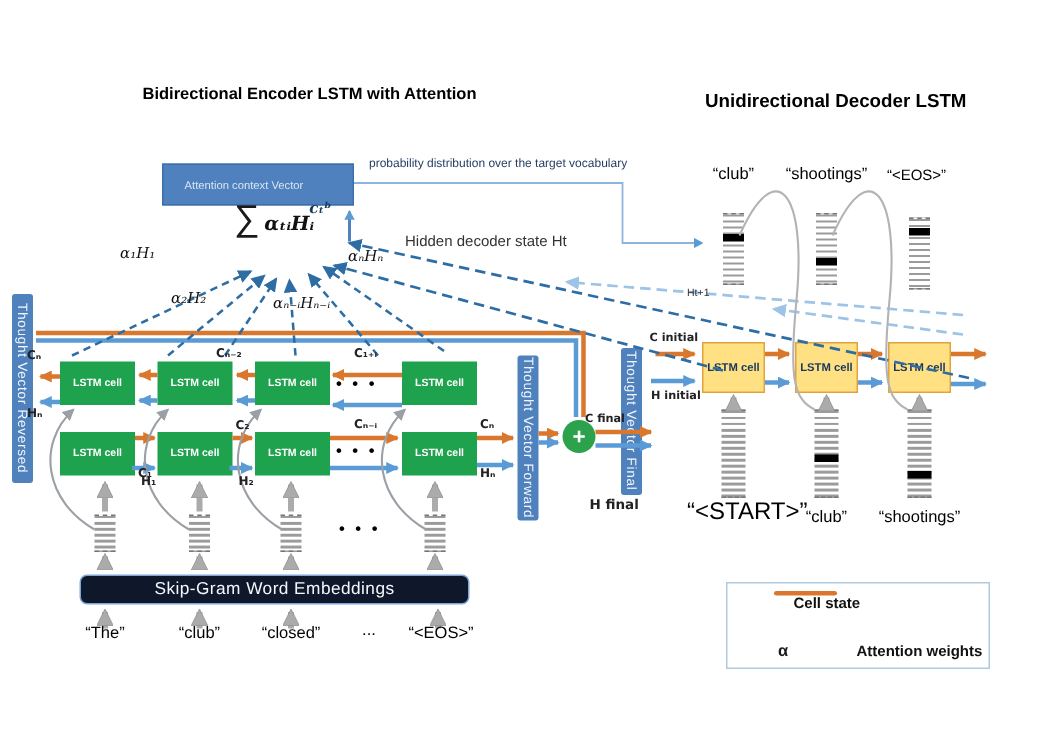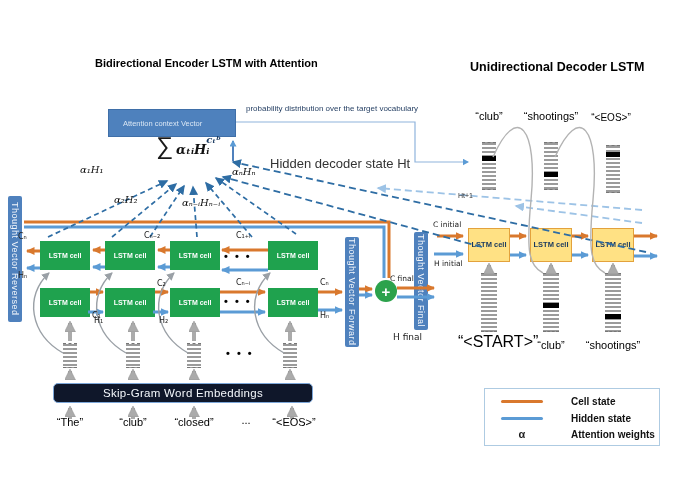--- a/index.html
+++ b/index.html
@@ -17,21 +17,21 @@
          align-items:center;justify-content:center;}
   .ycell{background:#ffe184;border:1.2px solid #e3a23c;color:#17375e;font-size:7.5px;font-weight:bold;
          display:flex;align-items:center;justify-content:center;text-align:center;line-height:1.3;padding:2px;box-sizing:border-box;}
   .plus{background:#2ca24c;color:#fff;border-radius:50%;font-size:15px;font-weight:bold;
         display:flex;align-items:center;justify-content:center;}
   .sgbar{background:#0f172a;border:1px solid #7da7d9;border-radius:5px;color:#f4f8fc;
          font-size:11.5px;display:flex;align-items:center;justify-content:center;letter-spacing:.3px;}
   .vec{background:repeating-linear-gradient(to bottom,#9b9b9b 0px,#9b9b9b 1.6px,#ffffff 1.6px,#ffffff 4px);
        border-top:1px dashed #777;border-bottom:1px dashed #777;}
   .vec .blk{position:absolute;left:0;right:0;height:5px;background:#000;}
-  .lbl{font-size:8px;font-weight:400;color:#222;font-family:"DejaVu Sans",sans-serif;white-space:nowrap;}
+  .lbl{font-size:8px;font-weight:700;color:#222;font-family:"DejaVu Sans",sans-serif;white-space:nowrap;}
   .math{font-family:"DejaVu Serif",serif;font-style:italic;color:#111;white-space:nowrap;}
   .word{font-size:11px;color:#000;text-align:center;white-space:nowrap;}
   .dots{font-size:11px;font-weight:bold;letter-spacing:2px;color:#000;white-space:nowrap;}
   .attnbox{background:#4e81bd;border:1px solid #3f6fa8;display:flex;align-items:center;justify-content:center;gap:4px;}
   .attnbox .al{font-size:7.5px;color:#d9e6f4;}
   .attnbox .af{font-size:10px;font-weight:bold;}
   .legend{border:1px solid #aecbe2;background:#fff;}
   .lrow{position:absolute;display:flex;align-items:center;height:14px;}
   .lswatch{width:42px;height:3px;border-radius:2px;}
   .llabel{font-size:10px;font-weight:bold;color:#111;margin-left:28px;}
@@ -219,21 +219,21 @@
     <div class="abs" style="left:156px;top:134px;display:flex;align-items:flex-start;gap:3px;">
       <span style="font-size:24px;line-height:1;">∑</span>
       <span class="math" style="font-size:13px;font-weight:bold;margin-top:8px;">αₜᵢHᵢ</span>
     </div>
 
     <div class="abs math" style="left:80px;top:164px;font-size:10px;font-style:italic;">α₁H₁</div>
     <div class="abs math" style="left:114px;top:194px;font-size:10px;">α₂H₂</div>
     <div class="abs math" style="left:182px;top:197px;font-size:10px;">αₙ₋ᵢHₙ₋ᵢ</div>
     <div class="abs math" style="left:232px;top:166px;font-size:10px;">αₙHₙ</div>
 
-    <div class="abs" style="left:270px;top:156px;font-size:13px;color:#333;text-align:right;">Hidden decoder state Ht</div>
+    <div class="abs" style="left:270px;top:156px;font-size:10px;color:#333;text-align:right;">Hidden decoder state Ht</div>
     <div class="abs" style="left:458px;top:192px;font-size:7px;color:#333;">Ht+1</div>
 
     <div class="abs lbl" style="left:18px;top:232px;">Cₙ</div>
     <div class="abs lbl" style="left:18px;top:271px;">Hₙ</div>
     <div class="abs lbl" style="left:144px;top:231px;">Cₙ₋₂</div>
     <div class="abs lbl" style="left:236px;top:231px;">C₁₊ᵢ</div>
     <div class="abs lbl" style="left:92px;top:279px;margin-top:32px;">C₁</div>
     <div class="abs lbl" style="left:157px;top:279px;">C₂</div>
     <div class="abs lbl" style="left:236px;top:278px;">Cₙ₋ᵢ</div>
     <div class="abs lbl" style="left:320px;top:278px;">Cₙ</div>
@@ -257,27 +257,23 @@
 
     <div class="abs word" style="left:459px;top:110px;width:60px;">“club”</div>
     <div class="abs word" style="left:513px;top:110px;width:76px;">“shootings”</div>
     <div class="abs word" style="left:580px;top:112px;width:62px;font-size:10px;">“&lt;EOS&gt;”</div>
 
     <div class="abs word" style="left:458px;top:333px;width:64px;font-size:16px;">“&lt;START&gt;”</div>
     <div class="abs word" style="left:521px;top:339px;width:60px;">“club”</div>
     <div class="abs word" style="left:576px;top:339px;width:74px;">“shootings”</div>
 
     <div class="abs legend" style="left:484px;top:388px;width:174px;height:56px;">
-      <div class="lrow" style="left:16px;top:5px;">
+      <div class="lrow" style="left:16px;top:5px;flex-direction:column;">
         <div class="lswatch" style="background:#d9782d;"></div>
         <div class="llabel">Cell state</div>
-      </div>
-      <div class="lrow" style="left:16px;top:22px;">
-        <div class="lswatch" style="background:#5b9bd5;"></div>
-        <div class="llabel">Hidden state</div>
       </div>
       <div class="lrow" style="left:16px;top:38px;">
         <div class="lalpha">α</div>
         <div class="llabel">Attention weights</div>
       </div>
     </div>
   </div>
 </div>
 
 </body></html>

